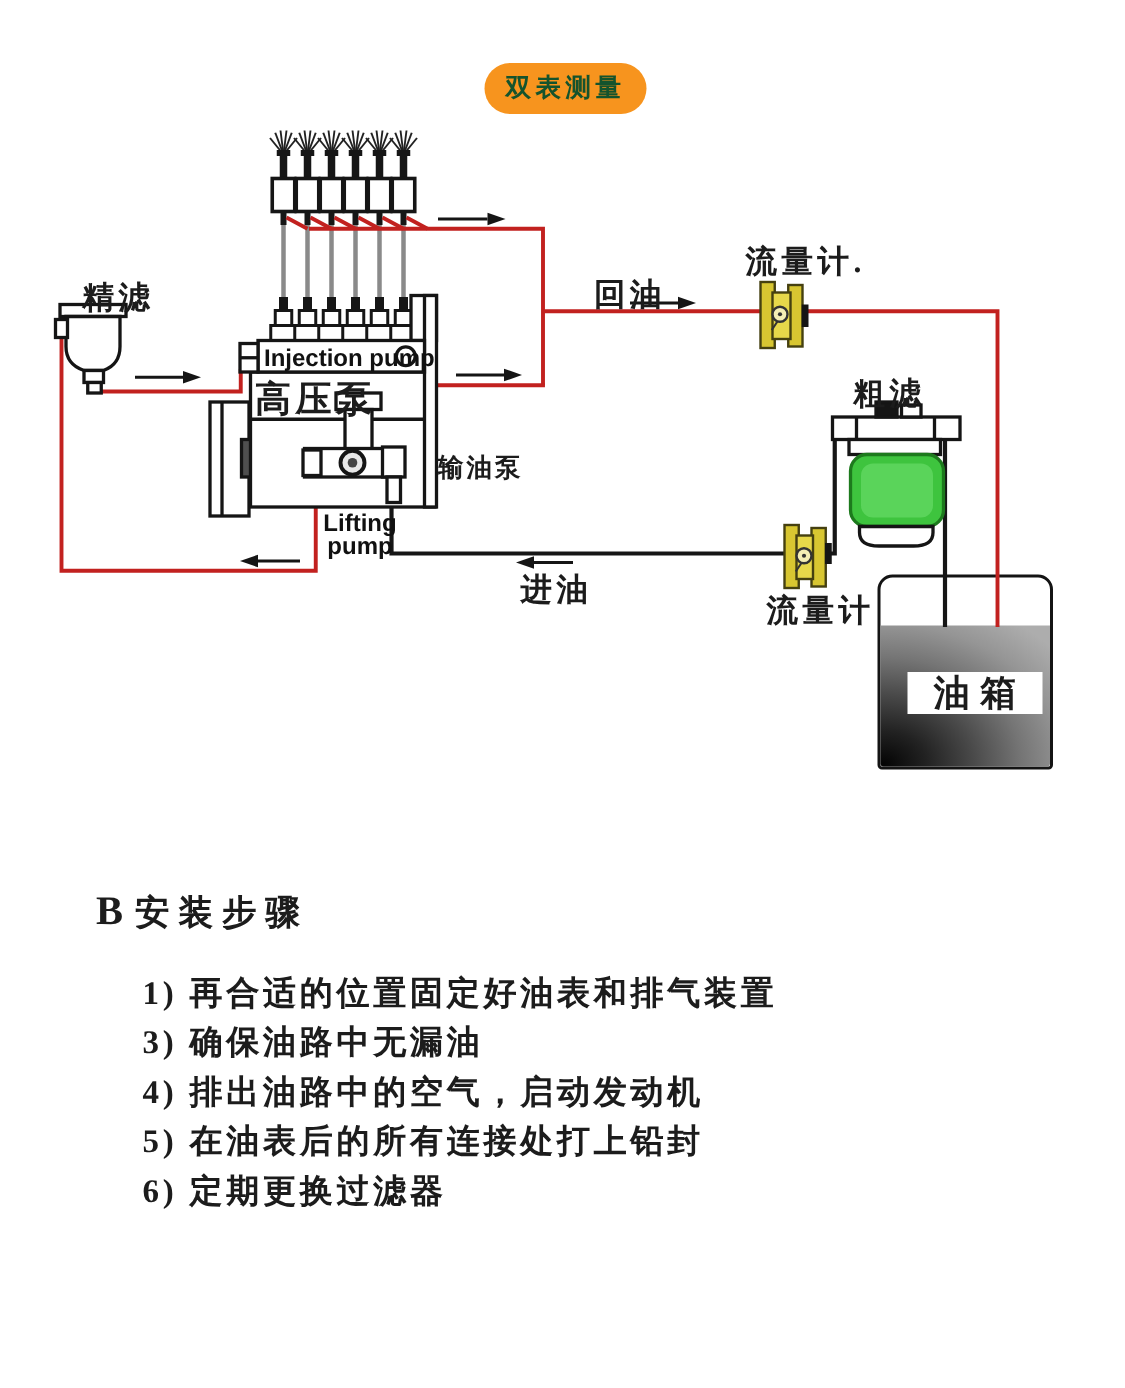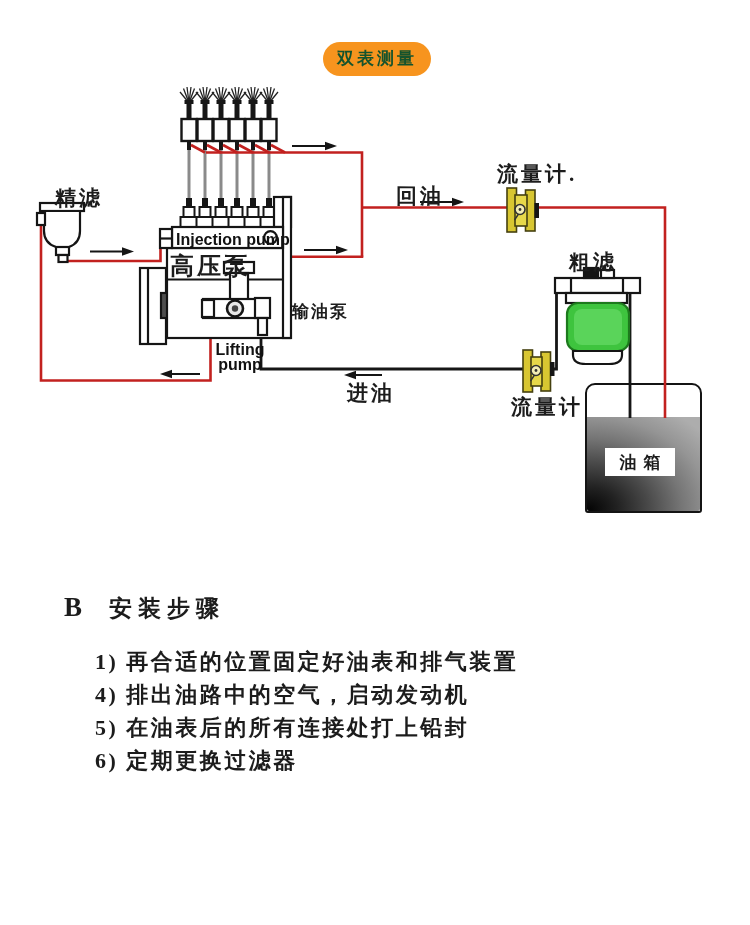--- a/index.html
+++ b/index.html
@@ -15,30 +15,30 @@
   .en{position:absolute;font-family:"Liberation Sans","DejaVu Sans",sans-serif;
       font-weight:bold;font-size:16px;color:#111;white-space:nowrap;}
   .lifting{left:211px;top:342px;width:58px;text-align:center;line-height:15px;white-space:normal;}
   
   .tank{position:absolute;left:585px;top:383px;width:117px;height:130px;box-sizing:border-box;
         border:2px solid #141414;border-radius:10px 10px 3px 3px;background:#fff;}
   .tank-oil{position:absolute;left:0;right:0;bottom:0;top:32px;
         background:radial-gradient(140% 130% at 2% 98%, #050505 0%, #222 18%, #4a4a4a 38%,
                    #757575 58%, #959595 76%, #adadad 95%);
         border-radius:0 0 2px 2px;}
-  .tank-label{position:absolute;left:18px;top:63px;width:70px;height:28px;background:#fff;
+  .tank-label{position:absolute;left:18px;top:63px;width:90px;height:28px;background:#fff;
         display:flex;align-items:center;justify-content:center;
-        font-size:17px;font-weight:600;letter-spacing:7px;text-indent:7px;}
+        font-size:24px;font-weight:600;letter-spacing:7px;text-indent:7px;}
   svg.overlay{position:absolute;left:0;top:0;z-index:3;}
   .tank{z-index:1;}
   .label-layer{position:absolute;left:0;top:0;width:750px;height:560px;z-index:4;}
   
   .heading{position:absolute;left:64px;top:592px;display:flex;align-items:baseline;}
   .h-letter{font-size:27px;font-weight:700;}
-  .h-text{font-size:23px;font-weight:700;letter-spacing:6px;margin-left:27px;}
+  .h-text{font-size:23px;font-weight:700;letter-spacing:6px;margin-left:8px;}
   .steps{position:absolute;left:95px;top:645px;}
   .step{font-size:22px;line-height:33px;letter-spacing:2.5px;font-weight:600;white-space:nowrap;}
 </style>
 </head>
 <body>
 
 <div class="page">
 
   <div class="tank">
     <div class="tank-oil"></div>
@@ -189,17 +189,18 @@
   </div>
 
   <div class="badge">双表测量</div>
 
   <div class="heading">
     <span class="h-letter">B</span>
     <span class="h-text">安装步骤</span>
   </div>
   <div class="steps">
     <div class="step">1) 再合适的位置固定好油表和排气装置</div>
+    <div class="step">3) 确保油路中无漏油</div>
     <div class="step">4) 排出油路中的空气，启动发动机</div>
     <div class="step">5) 在油表后的所有连接处打上铅封</div>
     <div class="step">6) 定期更换过滤器</div>
   </div>
 </div>
 
 </body></html>

